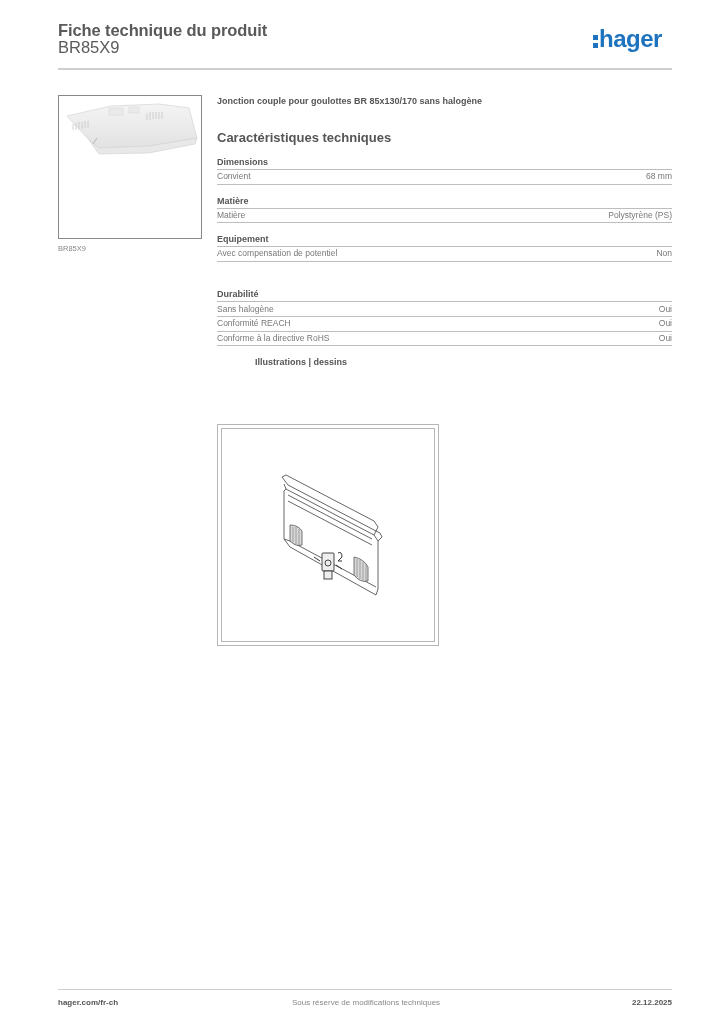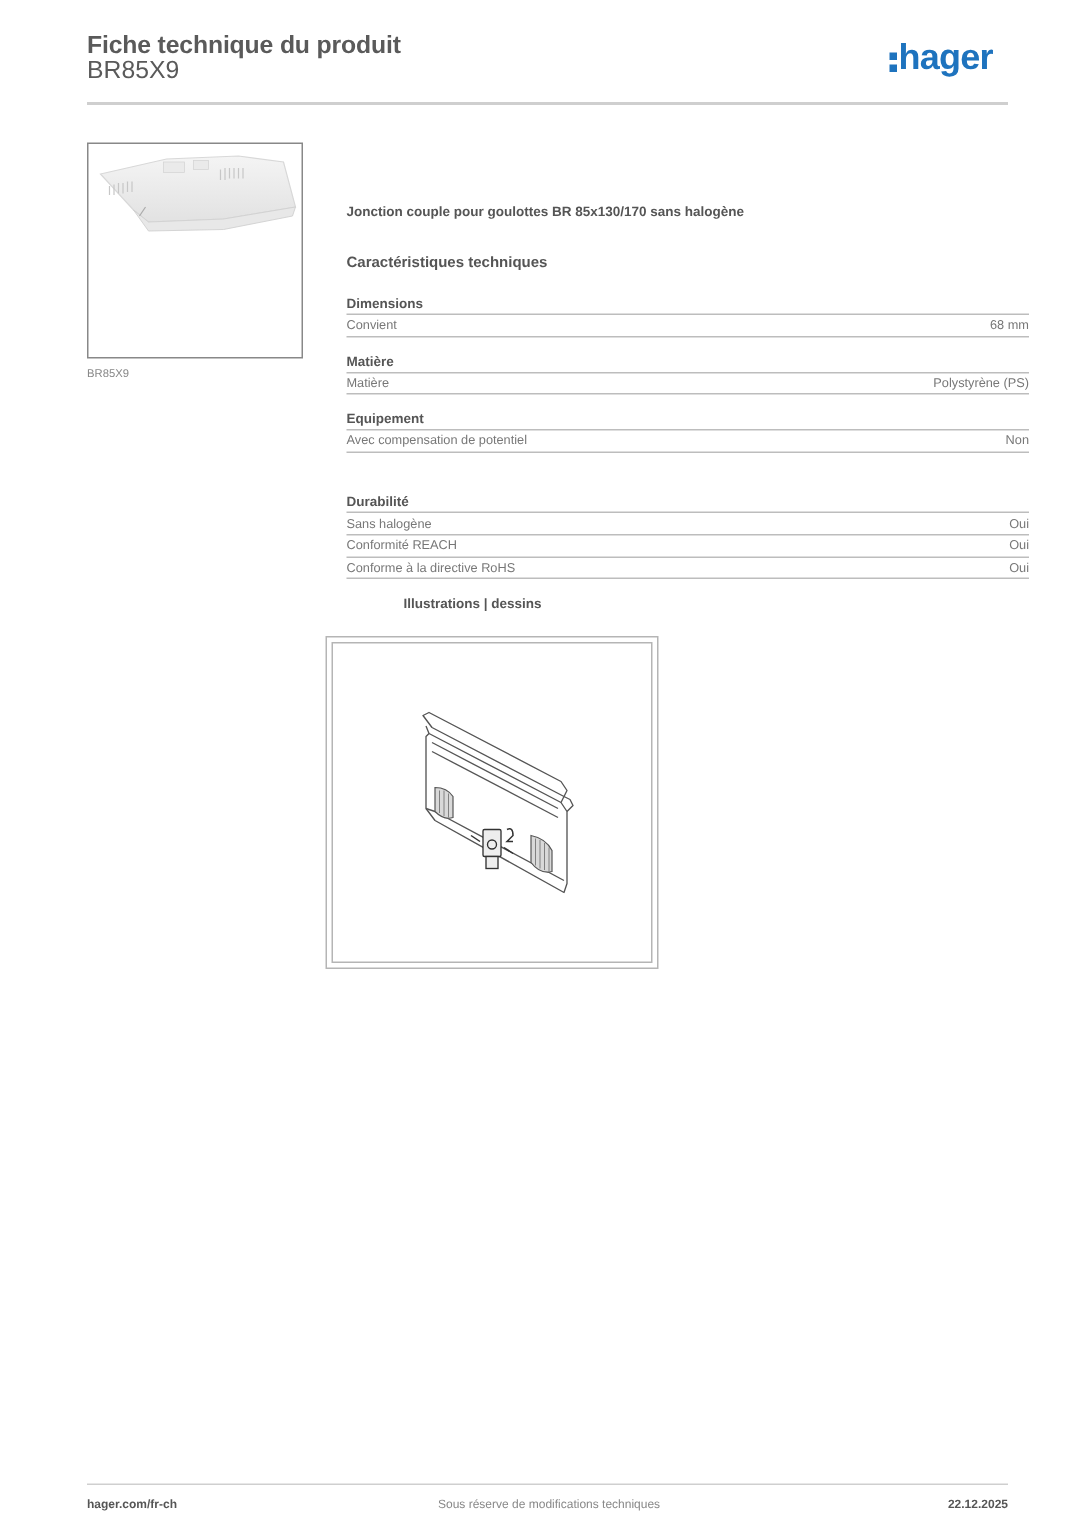--- a/index.html
+++ b/index.html
@@ -12,23 +12,23 @@
     .logo .dots { display: inline-block; width: 5px; margin-right: 1px; vertical-align: top; position: relative; height: 24px; }
     .logo .dots::before, .logo .dots::after { content: ""; position: absolute; left: 0; width: 5px; height: 5px; background: #1e73be; }
     .logo .dots::before { top: 8px; }
     .logo .dots::after { top: 16px; }
     .header-rule { position: absolute; left: 58px; top: 68px; width: 614px; height: 2px; background: #cfcfcf; }
 
     .thumb { position: absolute; left: 58px; top: 95px; width: 144px; height: 144px; border: 1px solid #888; background: #fff; }
     .thumb svg { position: absolute; left: 0; top: 0; }
     .thumb-caption { position: absolute; left: 58px; top: 244px; font-size: 7.5px; color: #888; }
 
-    .main { position: absolute; left: 231px; top: 96px; width: 455px; margin-top: 40px; }
+    .main { position: absolute; left: 217px; top: 96px; width: 455px; }
     .product-desc { font-size: 9px; font-weight: bold; color: #555; height: 34px; }
-    .section-title { font-size: 10px; font-weight: bold; color: #555; height: 27px; }
+    .section-title { font-size: 13px; font-weight: bold; color: #555; height: 27px; }
     .group { margin-bottom: 11px; }
     .group-head { font-size: 9px; font-weight: bold; color: #555; padding-bottom: 2px; border-bottom: 1px solid #bdbdbd; height: 13px; }
     .row { display: flex; justify-content: space-between; font-size: 8.5px; color: #777; height: 14.5px; line-height: 13px; border-bottom: 1px solid #bdbdbd; }
     .gap { height: 12px; }
 
     .illus-title { font-size: 9px; font-weight: bold; color: #555; margin-top: 10px; padding-left: 38px; }
     .illus-box { position: absolute; left: 217px; top: 424px; width: 222px; height: 222px; border: 1px solid #b5b5b5; }
     .illus-inner { position: absolute; left: 3px; top: 3px; width: 214px; height: 214px; border: 1px solid #b5b5b5; background: #fff; }
 
     .footer-rule { position: absolute; left: 58px; top: 989px; width: 614px; height: 1px; background: #cfcfcf; }

